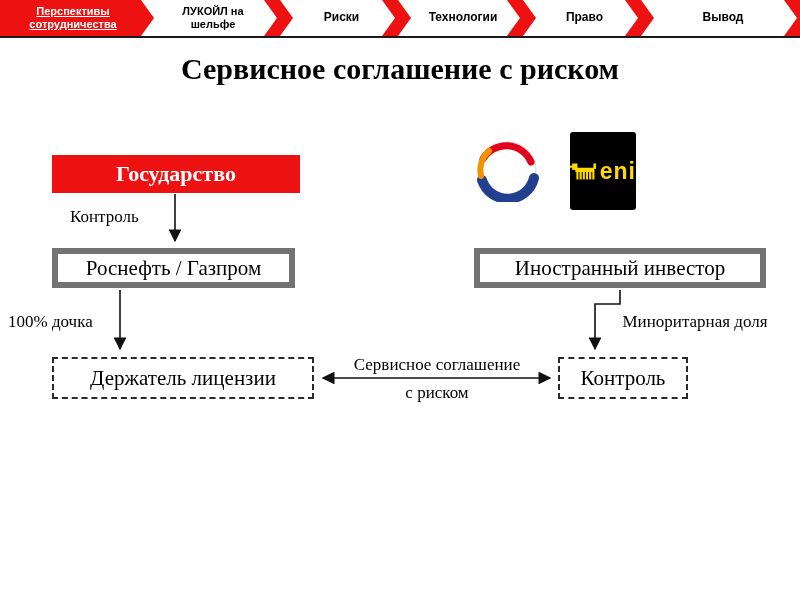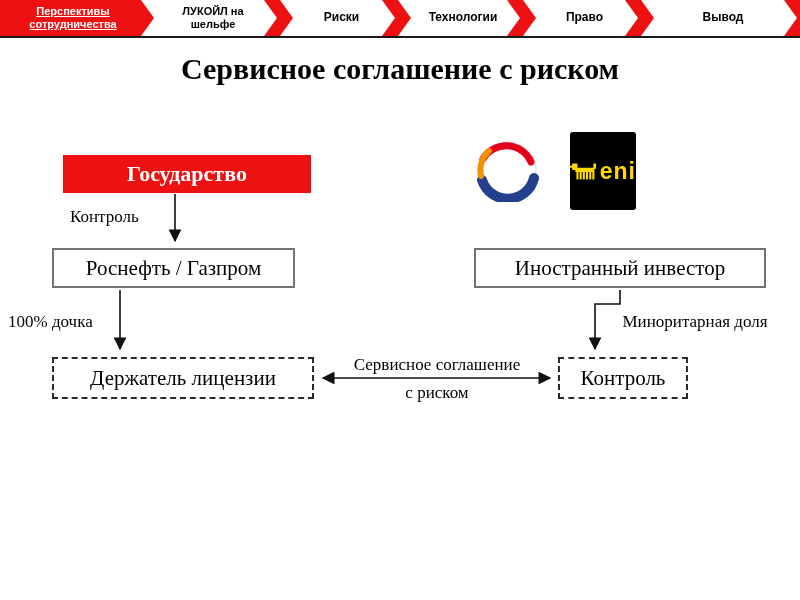--- a/index.html
+++ b/index.html
@@ -34,23 +34,23 @@
   .title {
     position:absolute; top:52px; left:0; width:100%; margin:0;
     text-align:center; font-size:30px; font-weight:bold; color:#000;
   }
 
   
   .box {
     position:absolute; display:flex; align-items:center; justify-content:center;
     font-size:21px; color:#000; background:#fff; box-sizing:border-box; text-align:center;
   }
-  .box-solid  { border:2px solid #737373; }
+  .box-solid  { border:6px solid #737373; }
   .box-dashed { border:2px dashed #2a2a2a; }
-  .box-red    { background:var(--red); color:#fff; font-weight:bold; font-size:22px;margin-left:11px; }
+  .box-red    { background:var(--red); color:#fff; font-weight:bold; font-size:22px; }
 
   #state-box    { left:52px;  top:155px; width:248px; height:38px; }
   #rosneft-box  { left:52px;  top:248px; width:243px; height:40px; }
   #investor-box { left:474px; top:248px; width:292px; height:40px; }
   #license-box  { left:52px;  top:357px; width:262px; height:42px; }
   #operator-box { left:558px; top:357px; width:130px; height:42px; }
 
   
   .lbl { position:absolute; font-size:17px; color:#000; }
   #control-label    { left:70px;  top:207px; }

